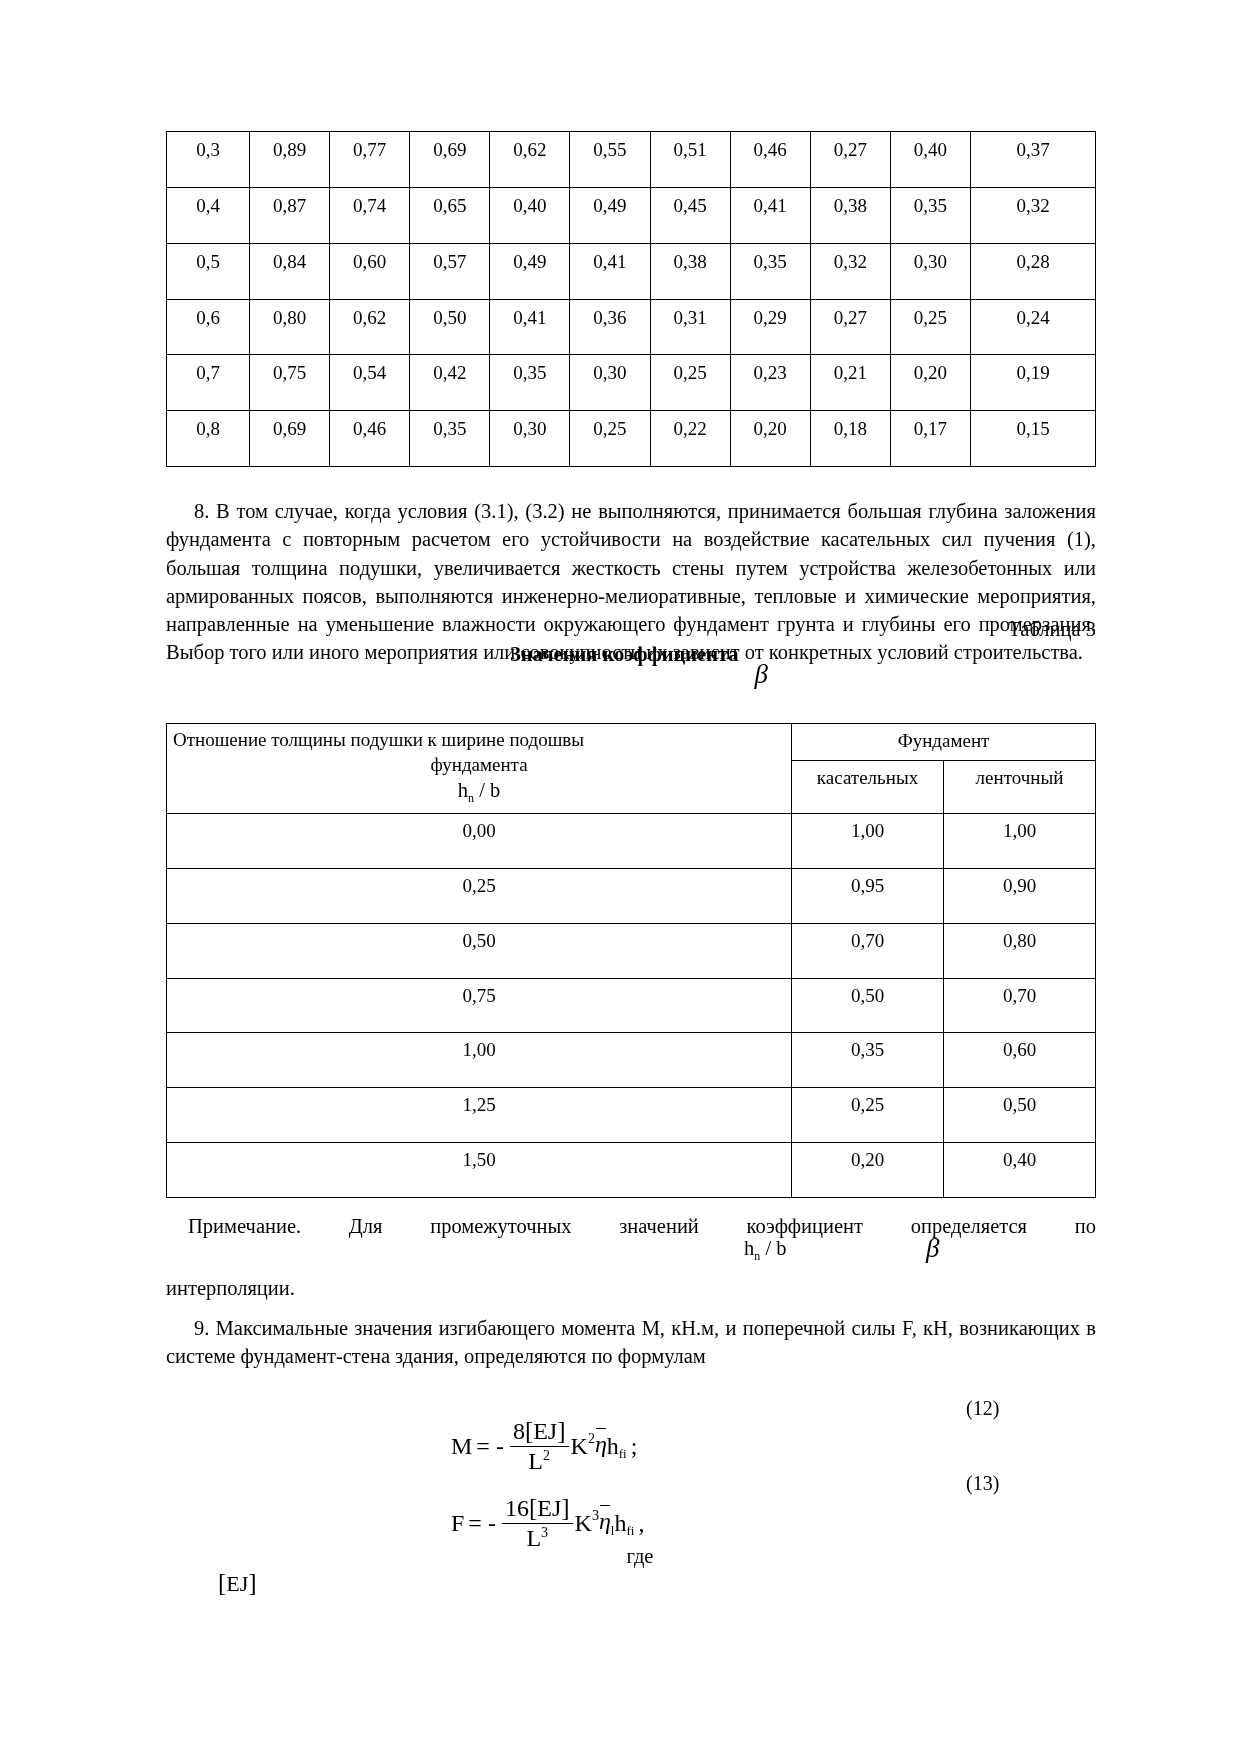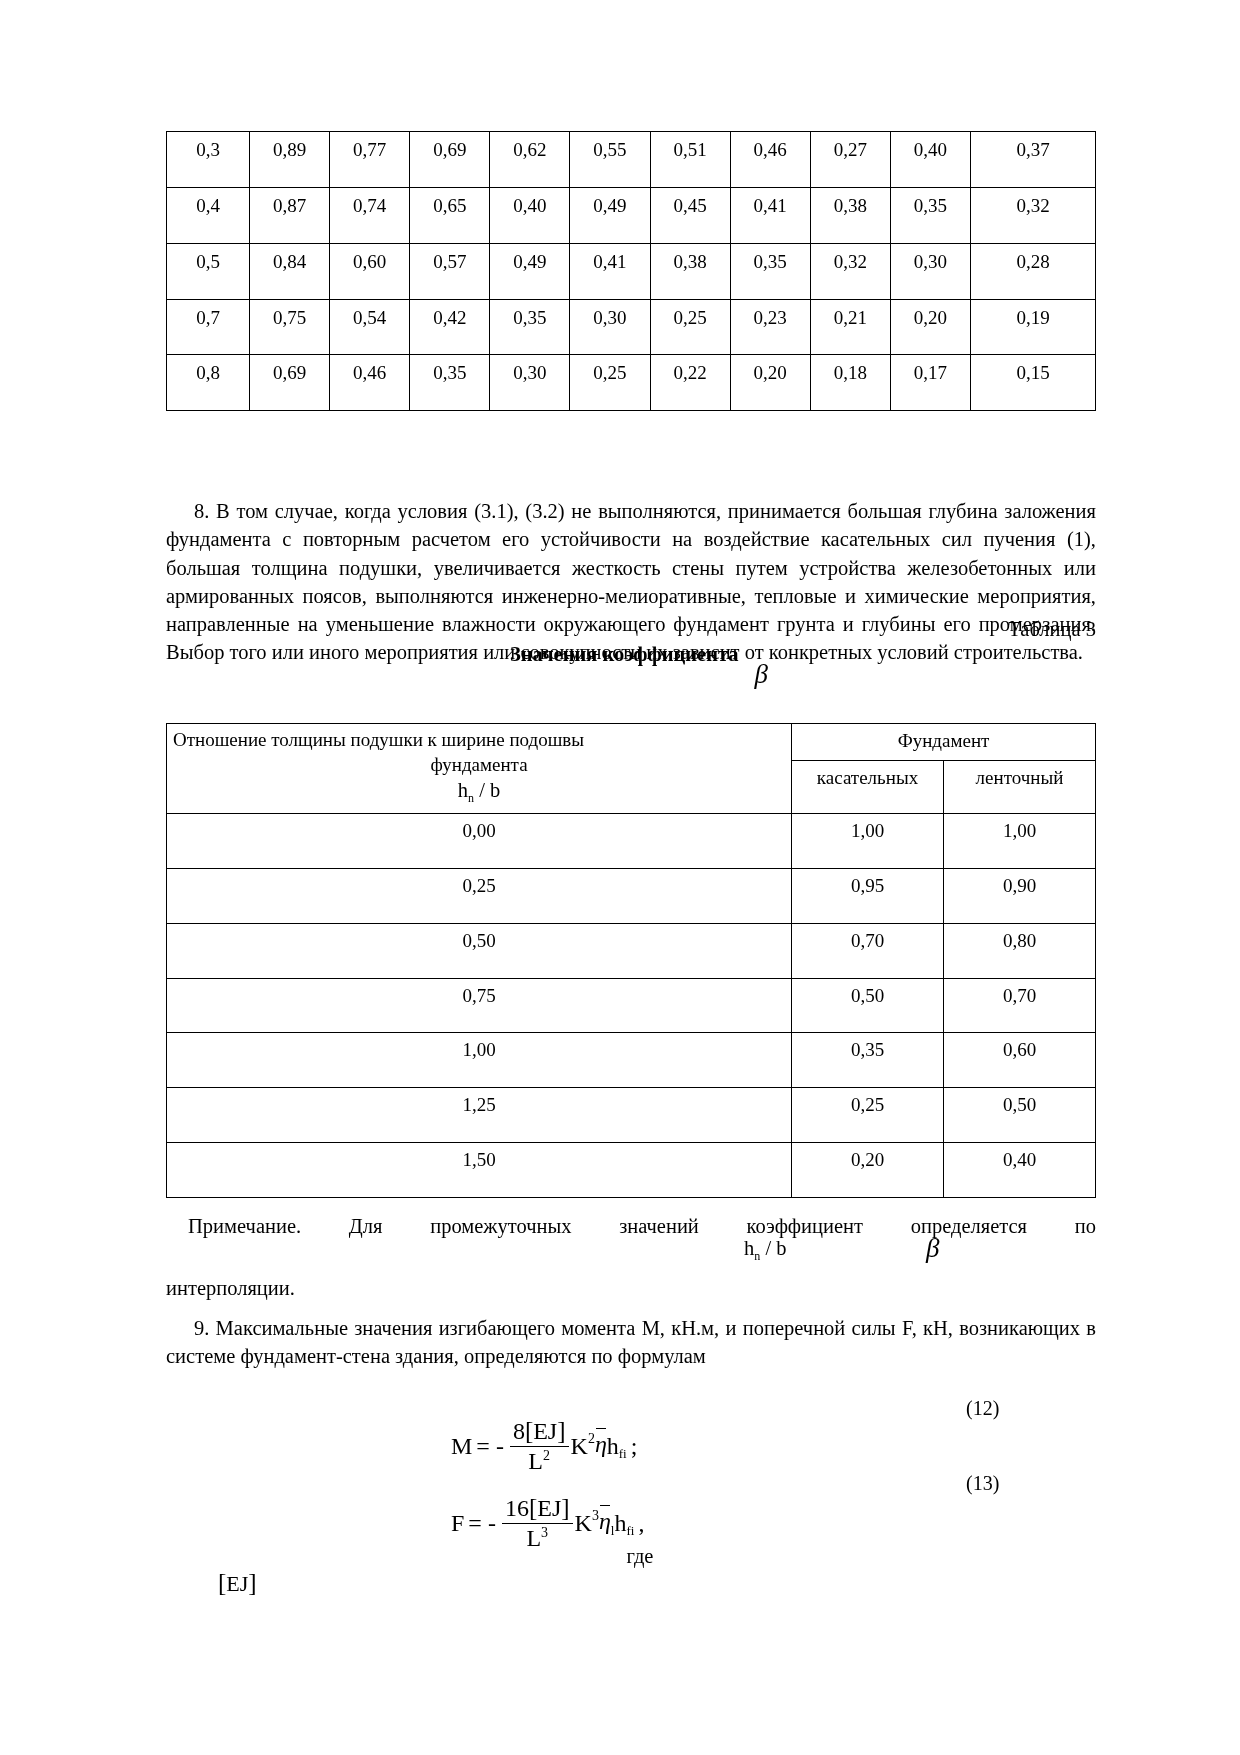--- a/index.html
+++ b/index.html
@@ -279,20 +279,33 @@
           <td>0,84</td>
           <td>0,60</td>
           <td>0,57</td>
           <td>0,49</td>
           <td>0,41</td>
           <td>0,38</td>
           <td>0,35</td>
           <td>0,32</td>
           <td>0,30</td>
           <td class="wide-col">0,28</td>
+        </tr>
+        <tr>
+          <td class="first-col">0,6</td>
+          <td>0,80</td>
+          <td>0,62</td>
+          <td>0,50</td>
+          <td>0,41</td>
+          <td>0,36</td>
+          <td>0,31</td>
+          <td>0,29</td>
+          <td>0,27</td>
+          <td>0,25</td>
+          <td class="wide-col">0,24</td>
         </tr>
         <tr>
           <td class="first-col">0,7</td>
           <td>0,75</td>
           <td>0,54</td>
           <td>0,42</td>
           <td>0,35</td>
           <td>0,30</td>
           <td>0,25</td>
           <td>0,23</td>

